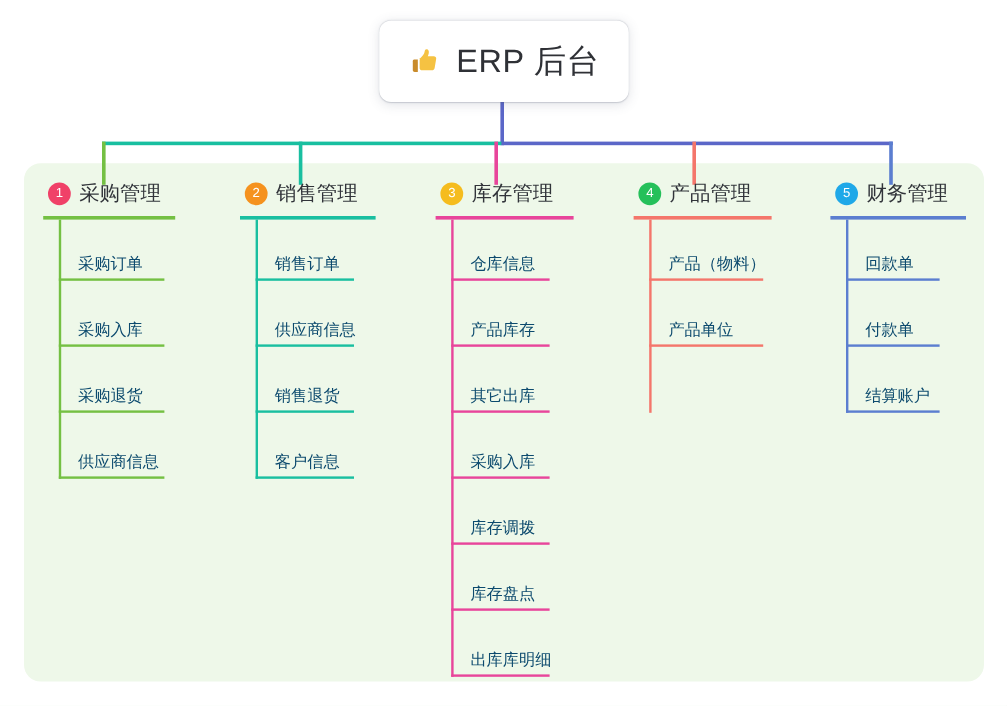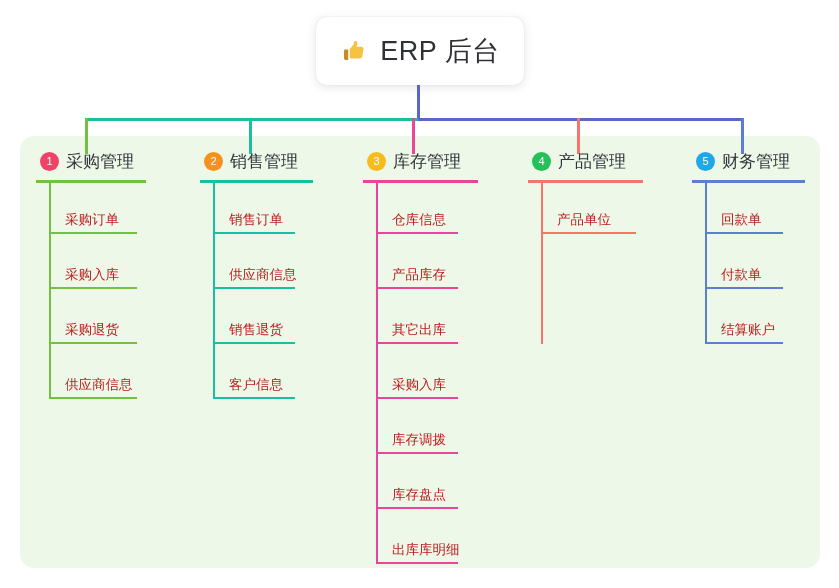--- a/index.html
+++ b/index.html
@@ -106,21 +106,21 @@
   .item {
     position: relative;
     height: 55px;
     box-sizing: border-box;
   }
   .item-label {
     position: absolute;
     left: 29px;
     bottom: 9px;
     font-size: 13.5px;
-    color: #b91c1c;
+    color: #0c4a6e;
     white-space: nowrap;
   }
   .item-rule {
     position: absolute;
     left: 13px;
     bottom: 4px;
     height: 2px;
   }
 </style>
 </head>
@@ -244,20 +244,24 @@
       </div>
       <div class="col" style="left: 528px; top: 148px; width: 150px;">
         <div class="col-head">
           <span class="badge" style="background: rgb(37, 192, 90);">4</span>
           <span class="col-title">产品管理</span>
         </div>
         <div class="col-rule" style="background: rgb(244, 118, 107); width: 115px;"></div>
         <div class="items" style="height: 165px;">
           <div class="spine" style="background: rgb(244, 118, 107); height: 161px;"></div>
           <div class="item">
+            <span class="item-label">产品（物料）</span>
+            <div class="item-rule" style="background: rgb(244, 118, 107); width: 95px;"></div>
+          </div>
+          <div class="item">
             <span class="item-label">产品单位</span>
             <div class="item-rule" style="background: rgb(244, 118, 107); width: 95px;"></div>
           </div>
         </div>
       </div>
       <div class="col" style="left: 692px; top: 148px; width: 132px;">
         <div class="col-head">
           <span class="badge" style="background: rgb(31, 168, 232);">5</span>
           <span class="col-title">财务管理</span>
         </div>

